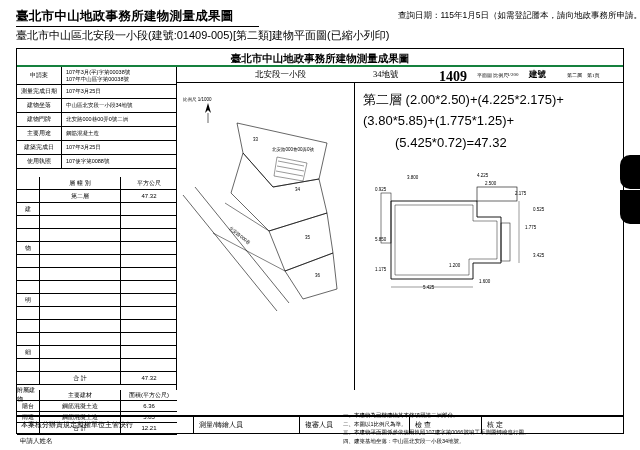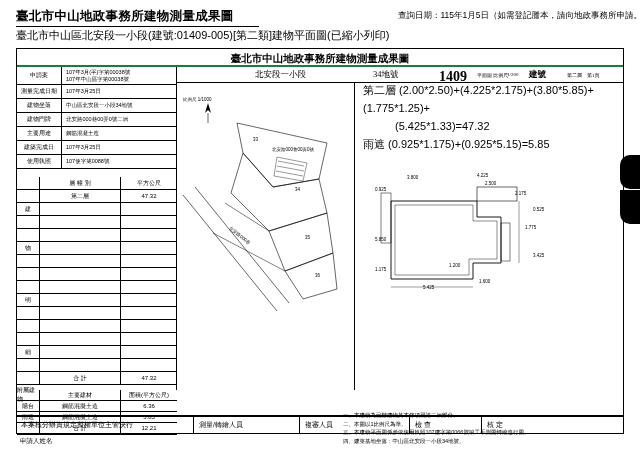--- a/index.html
+++ b/index.html
@@ -107,22 +107,22 @@
 
   
   .mapbox{
     position:absolute;left:0px;top:16px;width:178px;height:307px;
     border-right:1px solid #000;box-sizing:border-box;overflow:hidden;
   }
   .maplabel{position:absolute;font-size:4.5px;white-space:nowrap;}
 
   
   .calc{
-    position:absolute;left:186px;top:14px;width:250px;
-    font-size:11px;line-height:1.65;
+    position:absolute;left:186px;top:22px;width:250px;
+    font-size:13px;line-height:1.65;
   }
 
   
   .plan{
     position:absolute;left:196px;top:100px;width:190px;height:130px;
   }
   .planlabel{position:absolute;font-size:4.5px;white-space:nowrap;}
 
   
   .notes{
@@ -358,22 +358,21 @@
         <span class="maplabel" style="left:95px;top:64px;">北安路000巷00弄0號</span>
         <span class="maplabel" style="left:50px;top:150px;transform:rotate(38deg);">北安路000巷</span>
         <span class="maplabel" style="left:118px;top:104px;">34</span>
         <span class="maplabel" style="left:76px;top:54px;">33</span>
         <span class="maplabel" style="left:128px;top:152px;">35</span>
         <span class="maplabel" style="left:138px;top:190px;">36</span>
       </div>
 
       <div class="calc">
         <div>第二層 (2.00*2.50)+(4.225*2.175)+(3.80*5.85)+(1.775*1.25)+</div>
-        <div style="padding-left:32px;">(5.425*1.33)=47.32</div>
-        <div>雨遮 (0.925*1.175)+(0.925*5.15)=5.85</div>
+        <div style="padding-left:32px;">(5.425*0.72)=47.32</div>
       </div>
 
       <div class="plan">
         <svg width="190" height="130" viewBox="0 0 190 130">
           <polyline points="18,34 18,112 100,112 100,96 128,96 128,50 104,50 104,34 18,34" fill="none" stroke="#000" stroke-width="0.9"></polyline>
           <polyline points="22,38 22,108 96,108 96,92 124,92 124,54 100,54 100,38 22,38" fill="none" stroke="#000" stroke-width="0.45"></polyline>
 
           <rect x="104" y="20" width="40" height="14" fill="none" stroke="#000" stroke-width="0.6"></rect>
 
           <rect x="8" y="26" width="10" height="50" fill="none" stroke="#000" stroke-width="0.5"></rect>

